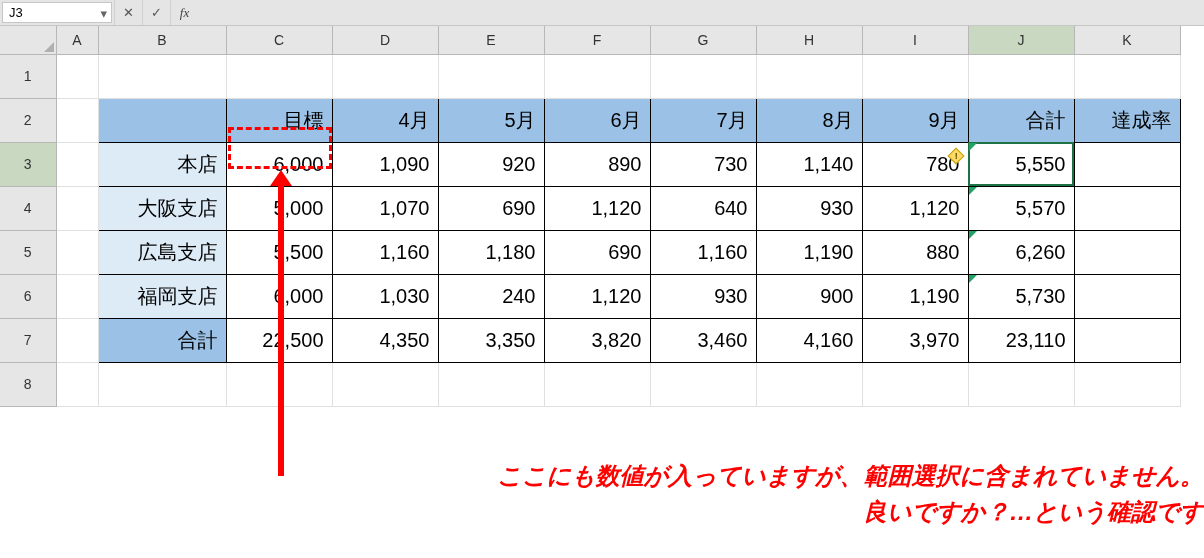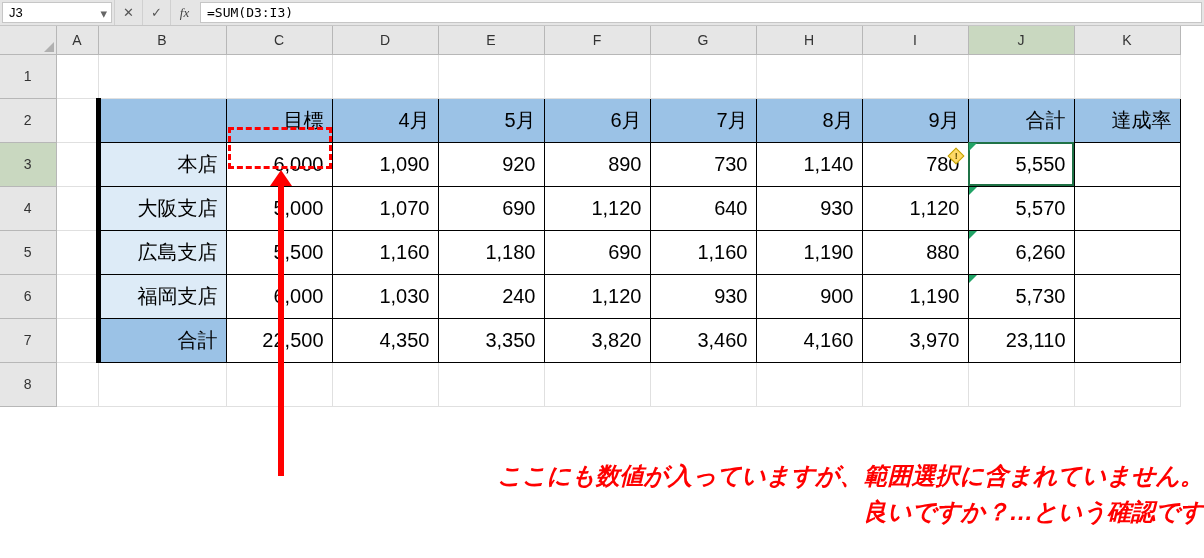--- a/index.html
+++ b/index.html
@@ -120,21 +120,21 @@
   }
 
   
   .cA { width: 42px; }
   .cB { width: 128px; }
   .cC,.cD,.cE,.cF,.cG,.cH,.cI,.cJ,.cK { width: 106px; }
 
   
   td.db { border-right: 1px solid #000; border-bottom: 1px solid #000; }
   td.db-top { border-top: 1px solid #000; }
-  td.db-left { border-left: 5px solid #000000; }
+  td.db-left { border-left: 1px solid #000000; }
 
   
   .fill-head { background: #9bc2e6 !important; text-align: center; margin-left: 32px; }
   .fill-rowlabel { background: #ddebf7 !important; text-align: left; }
   .fill-total { background: #9bc2e6 !important; text-align: center; }
 
   
   .sel {
     outline: 2px solid #1f7246;
     outline-offset: -2px;
@@ -216,23 +216,20 @@
 <body>
 
 <div class="fbar">
   <div class="name-box">
     <span>J3</span>
     <span class="dd">▾</span>
   </div>
   <div class="fbar-btn cancel">✕</div>
   <div class="fbar-btn enter">✓</div>
   <div class="fbar-btn fx">fx</div>
-  <div class="formula-input">
-    <span>=SUM(D3:I3)</span>
-  </div>
 </div>
 
 <div class="grid-wrap">
 <table class="grid">
   <colgroup>
     <col style="width:56px">
     <col class="cA">
         <col class="cB">
         <col class="cC">
         <col class="cD">

